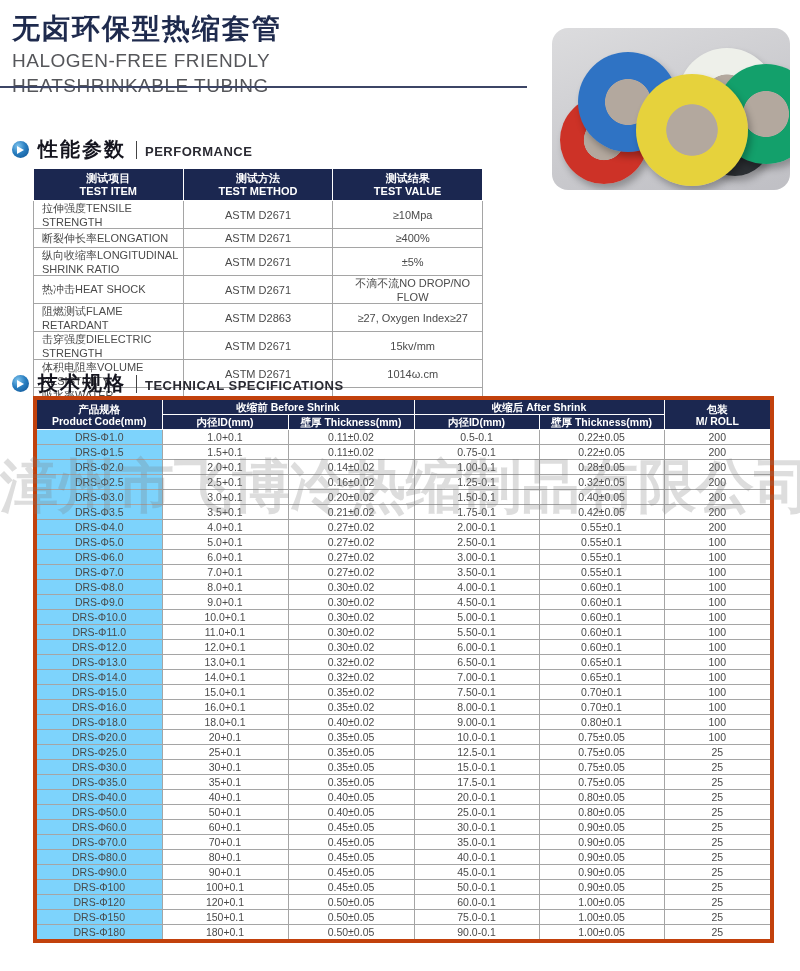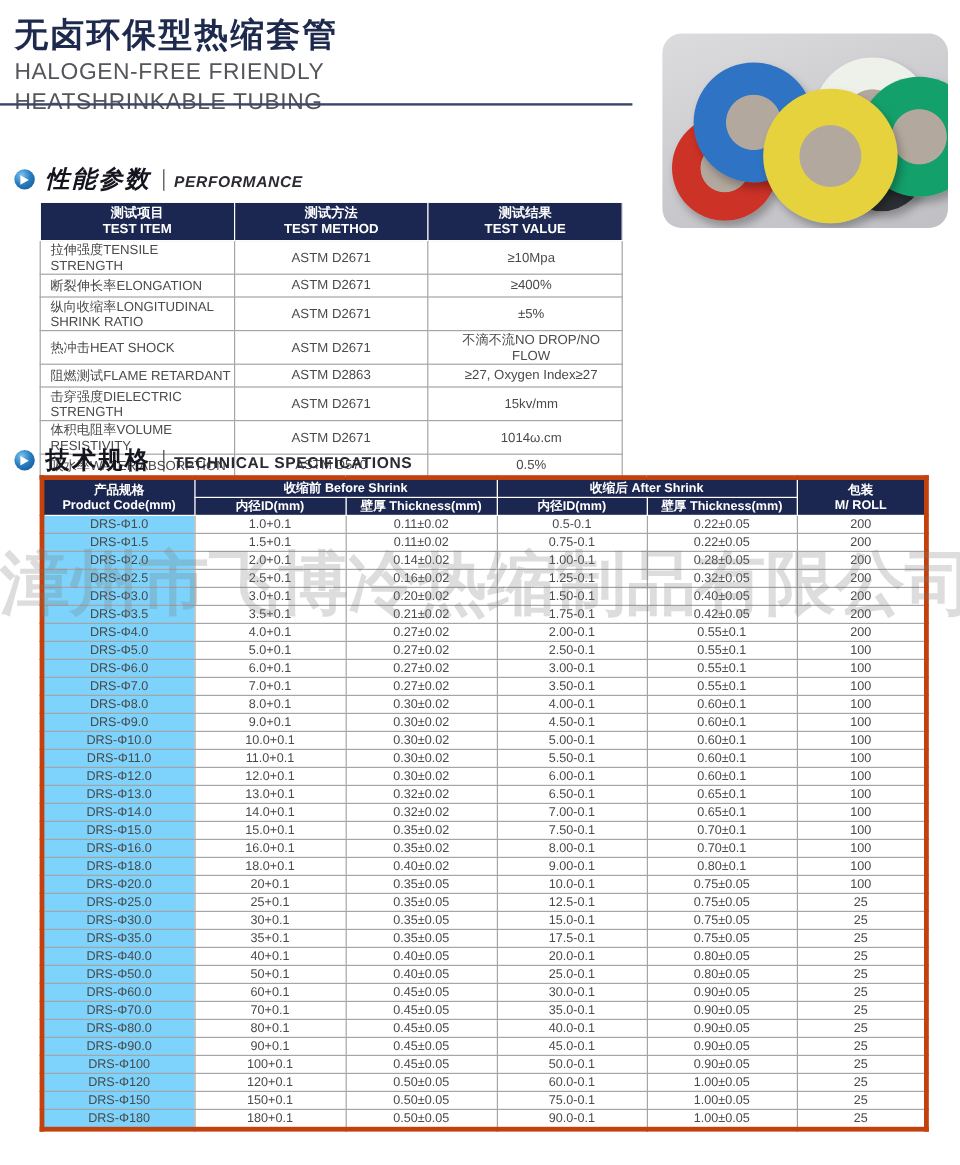--- a/index.html
+++ b/index.html
@@ -21,40 +21,40 @@
   }
   .roll{position:absolute;border-radius:50%;box-shadow:3px 5px 7px rgba(0,0,0,0.28);}
   .roll-0{width:88px;height:88px;left:8px;top:68px;}    
   .roll-1{width:100px;height:100px;left:26px;top:24px;} 
   .roll-2{width:70px;height:66px;left:148px;top:82px;}  
   .roll-3{width:98px;height:98px;left:126px;top:20px;}  
   .roll-4{width:100px;height:100px;left:164px;top:36px;}
   .roll-5{width:112px;height:112px;left:84px;top:46px;} 
   
   .sect{position:absolute;left:12px;display:flex;align-items:center;}
-  .sect-perf{top:136px;font-style:italic;}
+  .sect-perf{top:136px;}
   .sect-tech{top:370px;}
   .orb{
     width:17px;height:17px;border-radius:50%;margin-right:9px;flex:0 0 auto;
     background:radial-gradient(circle at 35% 30%,#7fc4ee 0%,#2a7fc1 45%,#0c4f8f 100%);
     position:relative;
   }
   .orb::after{
     content:"";position:absolute;left:5px;top:4.5px;width:0;height:0;
     border-left:7px solid #fff;border-top:4px solid transparent;border-bottom:4px solid transparent;
   }
   .sect .cn{font-size:20px;font-weight:bold;color:#15151f;letter-spacing:2px;}
   .sect .bar{width:1px;height:18px;background:#444;margin:0 8px 0 10px;}
   .sect .en{font-size:13px;font-weight:bold;color:#2a2a32;letter-spacing:0.5px;padding-top:4px;}
   
   table{border-collapse:collapse;table-layout:fixed;}
   th{background:#1b2750;color:#fff;font-weight:bold;border:1px solid #fff;}
   td{border:1px solid #a5a5a5;color:#4a4a4a;background:#fff;}
   
-  .perf{position:absolute;left:33px;top:168px;width:486px;border:1px solid #8b8b8b;}
+  .perf{position:absolute;left:33px;top:168px;width:450px;border:1px solid #8b8b8b;}
   .perf th{font-size:11px;height:31px;line-height:13px;padding:0;}
   .perf td{font-size:11px;height:18px;padding:0 2px;}
   .perf td:nth-child(1){width:202px;text-align:left;padding-left:8px;}
   .perf td:nth-child(2){width:125px;text-align:center;}
   .perf td:nth-child(3){width:159px;text-align:center;padding-left:12px;}
   
   .spec{position:absolute;left:33px;top:396px;width:737px;border:4px solid #c2410c;padding-left:31px;}
   .spec th{font-size:10.5px;padding:0;height:14px;line-height:12px;}
   .spec th.two{line-height:12px;}
   .spec td{font-size:10.5px;height:14px;padding:0;text-align:center;}

